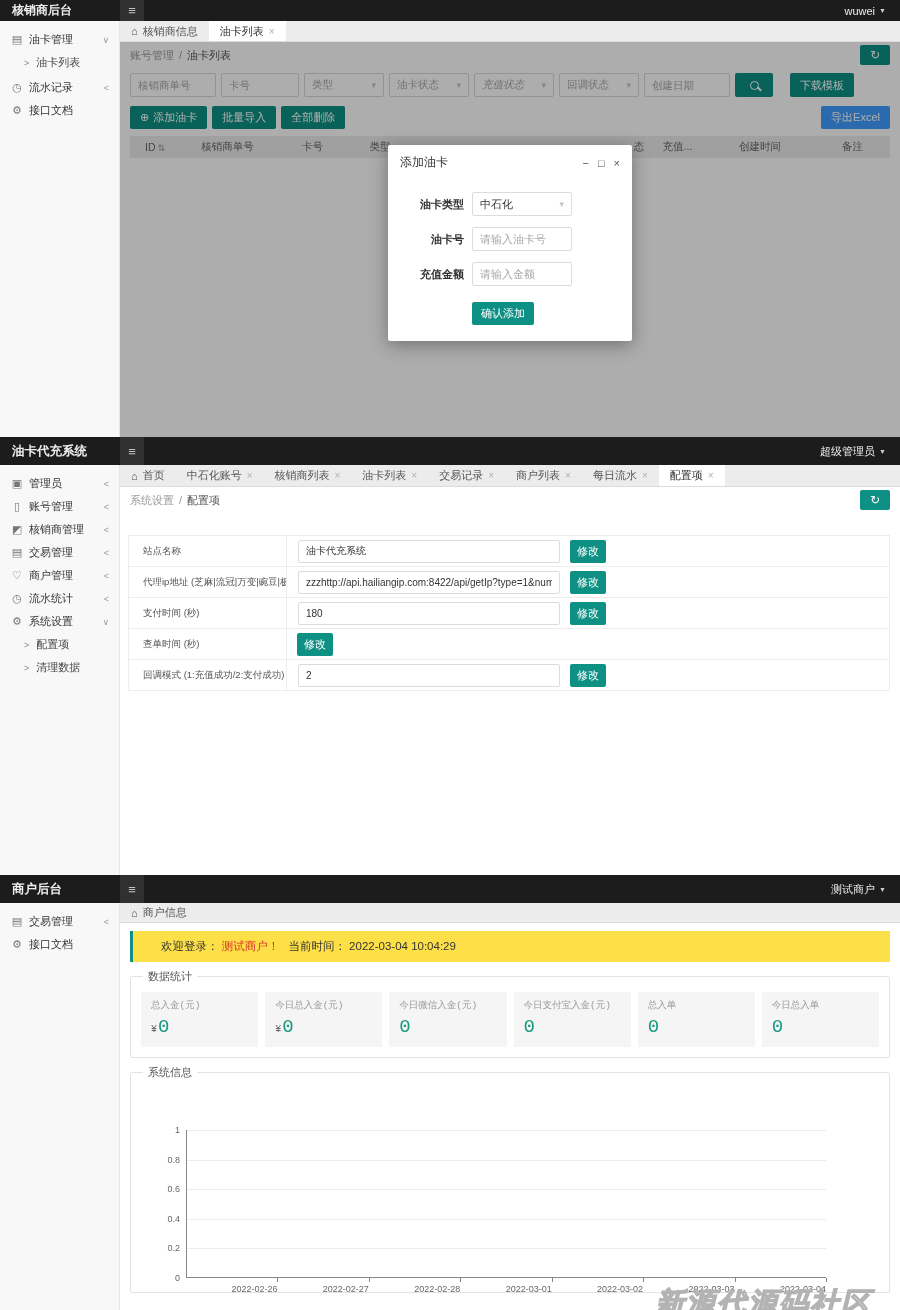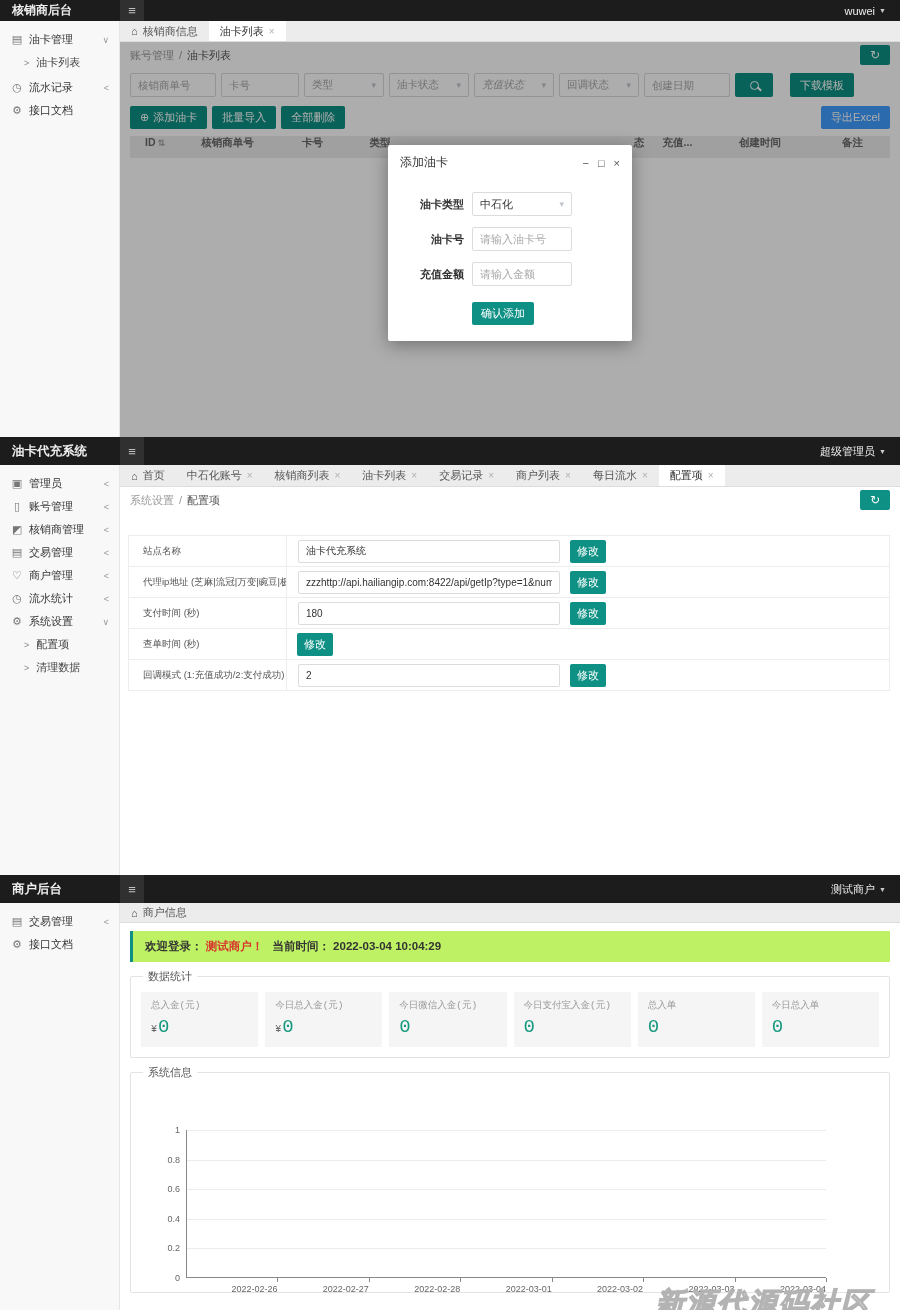--- a/index.html
+++ b/index.html
@@ -68,21 +68,21 @@
   .content { position:relative; flex:1; background:#fff; }
   .filterbar { display:flex; gap:5px; margin:5px 10px 0; align-items:center; }
   .actionbar { display:flex; gap:5px; margin:9px 10px 0; align-items:center; }
   .act-btn { height:23px; padding:0 10px; gap:4px; }
   .plus-ico { font-size:11px; }
   .export-btn { margin-left:auto; height:23px; padding:0 10px; }
   .search-btn { width:38px; height:24px; }
   .tpl-btn { width:64px; height:24px; margin-left:12px; }
   .mag { position:relative; width:9px; height:9px; border:1.5px solid #fff; border-radius:50%; display:inline-block; }
   .mag::after { content:""; position:absolute; width:5px; height:1.5px; background:#fff; transform:rotate(45deg); right:-4px; bottom:-1px; }
-  .thead { display:flex; align-items:flex-start; height:22px; background:#ececec; margin:7px 10px 0; font-size:10.5px; color:#666;font-weight:bold; }
+  .thead { display:flex; align-items:center; height:22px; background:#ececec; margin:7px 10px 0; font-size:10.5px; color:#666; }
   .th { text-align:center; white-space:nowrap; overflow:hidden; }
   .sort-ico { font-size:9px; color:#999; margin-left:2px; }
 
   .overlay { position:absolute; inset:0; background:rgba(0,0,0,0.32); z-index:5; }
 
   
   .modal { position:absolute; left:268px; top:103px; width:244px; background:#fff; z-index:10; box-shadow:0 4px 18px rgba(0,0,0,0.35); border-radius:2px; padding-bottom:14px; }
   .modal-head { display:flex; align-items:center; padding:9px 12px 2px; }
   .modal-title { font-size:12px; color:#333; }
   .modal-ctrls { margin-left:auto; display:flex; gap:9px; color:#555; font-size:11px; }
@@ -95,21 +95,21 @@
   .m-confirm { margin:16px 0 2px 70px; width:62px; height:23px; }
 
   
   .cfg-card { margin:22px 10px 0 8px; border:1px solid #ededed; border-bottom:none; }
   .cfg-row { display:flex; align-items:center; height:31px; border-bottom:1px solid #ededed; background:#fff; }
   .cfg-label { width:158px; height:100%; padding:0 6px 0 14px; font-size:9.5px; color:#555; border-right:1px solid #ededed; display:flex; align-items:center; white-space:nowrap; overflow:hidden; flex-shrink:0; }
   .cfg-input { margin-left:11px; width:262px; height:23px; border:1px solid #dcdcdc; border-radius:2px; padding:0 7px; font-size:10px; color:#333; }
   .cfg-btn { margin-left:10px; width:36px; height:23px; }
 
   
-  .banner { margin:8px 10px 0; background:#bef264; border-left:3px solid #0e9184; padding:8px 12px; font-size:11.5px; font-weight:bold; color:#333; }
+  .banner { margin:8px 10px 0; background:#fde047; border-left:3px solid #0e9184; padding:8px 28px; font-size:11.5px; font-weight:normal; color:#333; }
   .banner .red { color:#d9342c; }
   fieldset { margin:7px 10px 0; border:1px solid #e3e3e3; border-radius:2px; padding:8px 10px 10px; }
   legend { font-size:11px; color:#555; padding:0 5px; margin-left:2px; }
   .cards { display:flex; gap:7px; }
   .card { flex:1; background:#f5f5f5; padding:7px 10px 9px; min-width:0;font-family:Liberation Mono, monospace; }
   .card-label { font-size:9.5px; color:#999; white-space:nowrap; overflow:hidden; }
   .card-value { margin-top:4px; font-size:19px; color:#17997f; font-weight:400; }
   .card-prefix { font-size:10px; color:#666; margin-right:1px; }
   .sys-fieldset { height:228px; position:relative; }
   .chart { position:relative; margin:42px 0 0 45px; width:640px; height:148px; }

